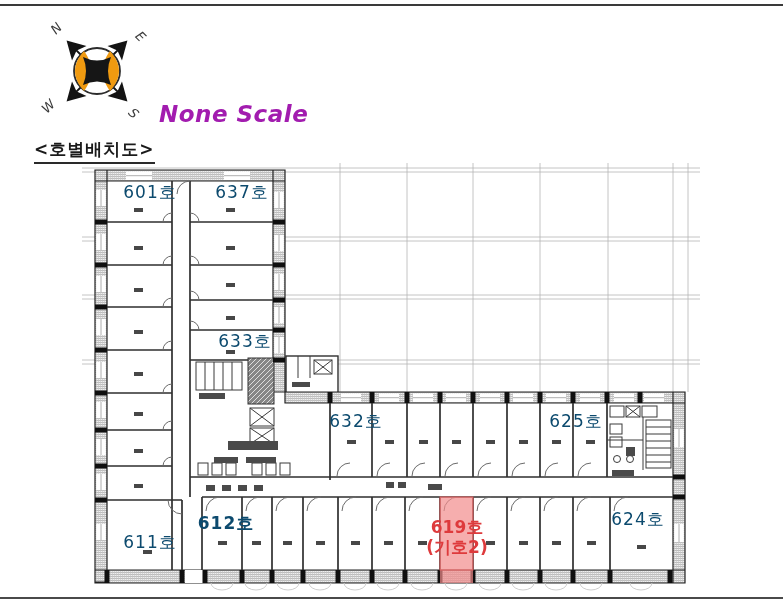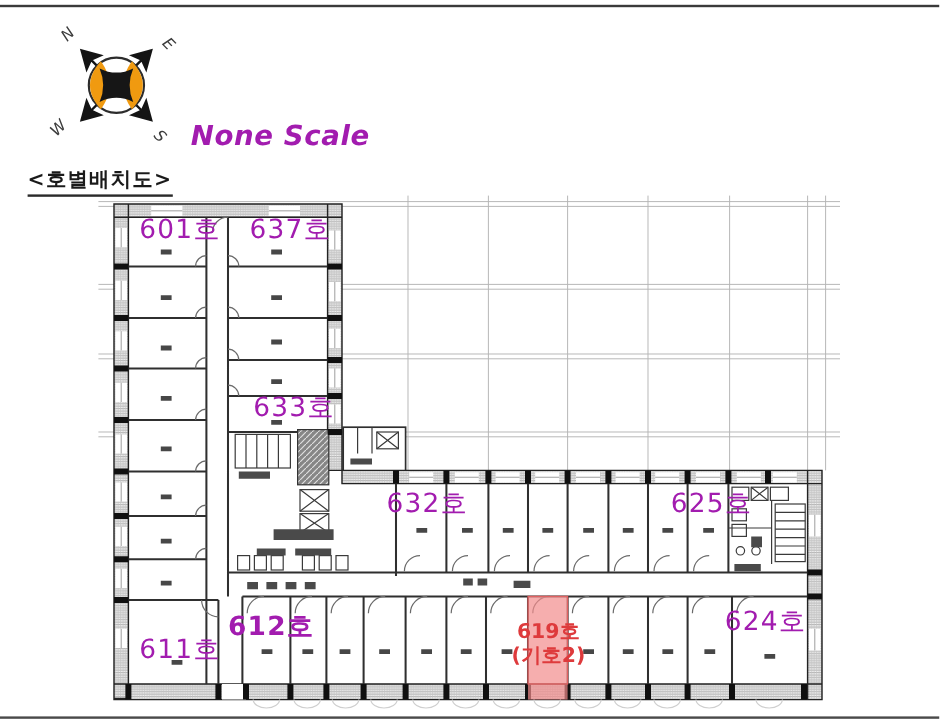--- a/index.html
+++ b/index.html
@@ -10,27 +10,27 @@
   .rule{position:absolute;left:0;width:783px;height:2px;background:#3a3a3a;}
   .rule.top{top:4px;}
   .rule.bottom{top:597px;background:#4a4a4a;}
   .plan-svg{position:absolute;left:0;top:0;}
   .scale-label{
     position:absolute;left:159px;top:101px;
     font-size:23px;font-style:italic;font-weight:700;color:#a21caf;letter-spacing:.5px;
     white-space:nowrap;
   }
   .plan-title{
-    position:absolute;left:23px;top:138px;
+    position:absolute;left:34px;top:138px;
     font-size:17px;font-weight:700;color:#1a1a1a;letter-spacing:1px;
     border-bottom:2px solid #2a2a2a;padding-bottom:1px;white-space:nowrap;
   }
   .room-label{
     position:absolute;transform:translate(-50%,-50%);
-    font-size:22px;color:#a21caf;letter-spacing:1px;white-space:nowrap;line-height:1;
+    font-size:17px;color:#0c4a6e;letter-spacing:1px;white-space:nowrap;line-height:1;
   }
   .room-label.hl{
     color:#DE3A3C;font-weight:600;font-size:17px;letter-spacing:0;z-index:5;
   }
 </style>
 </head>
 <body>
 
 <div class="stage">
 
@@ -162,20 +162,20 @@
     </g>
   </svg>
 
   <div class="scale-label">None Scale</div>
   <div class="plan-title">&lt;호별배치도&gt;</div>
 
   <div class="room-label" style="left:150px;top:192px;">601호</div>
   <div class="room-label" style="left:242px;top:192px;">637호</div>
   <div class="room-label" style="left:245px;top:341px;">633호</div>
   <div class="room-label" style="left:356px;top:421px;">632호</div>
-  <div class="room-label" style="left:593px;top:421px;">625호</div>
+  <div class="room-label" style="left:576px;top:421px;">625호</div>
   <div class="room-label" style="left:150px;top:542px;">611호</div>
   <div class="room-label" style="left:226px;top:523px;font-weight:bold;">612호</div>
   <div class="room-label" style="left:638px;top:519px;">624호</div>
   <div class="room-label hl" style="left:457px;top:527px;text-align:right;">619호</div>
   <div class="room-label hl" style="left:457px;top:547px;">(기호2)</div>
 
 </div>
 
 </body></html>

